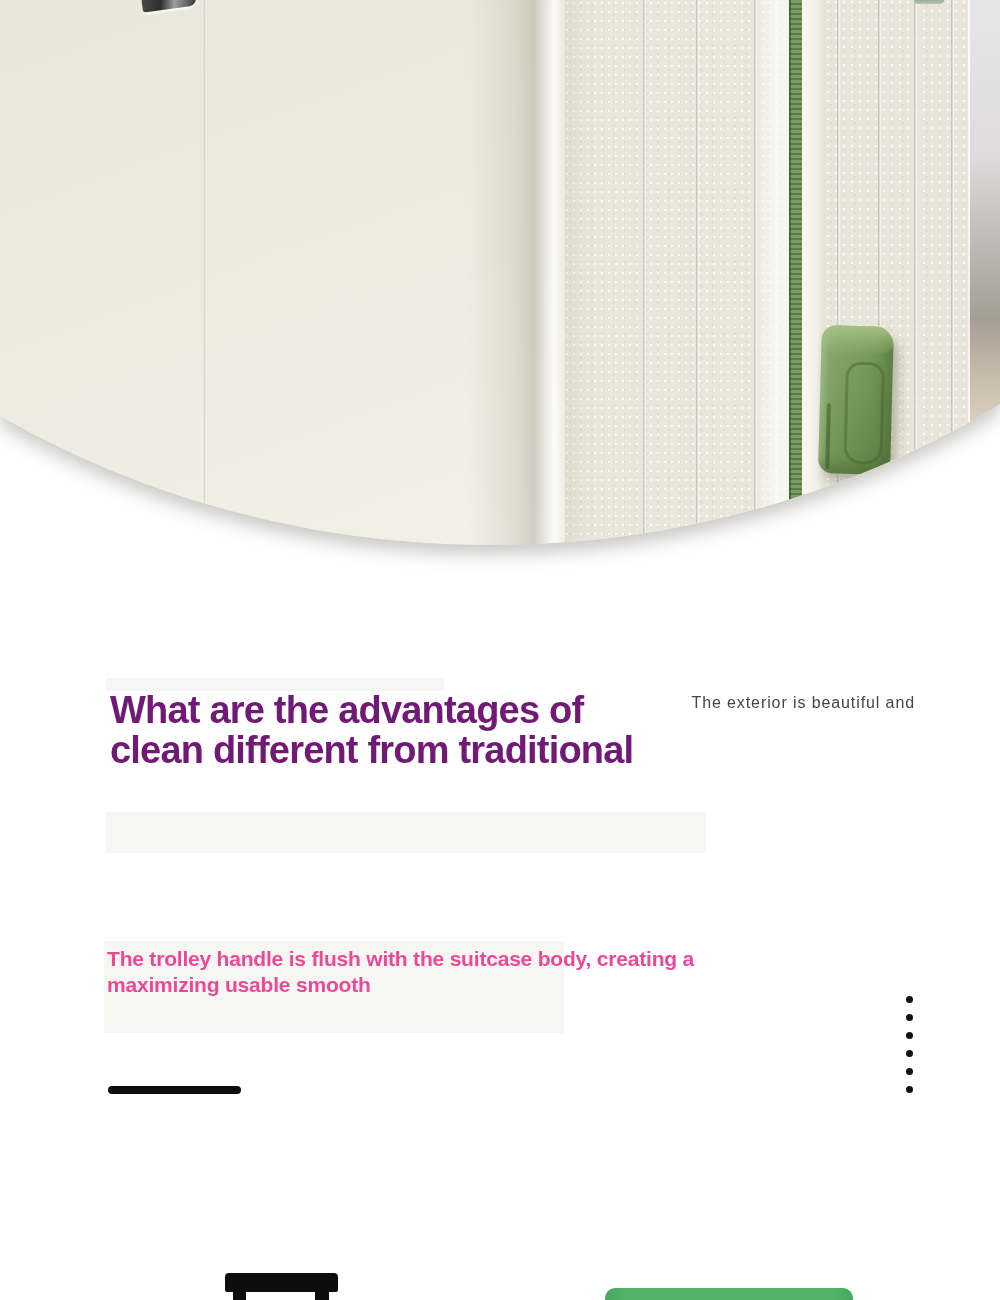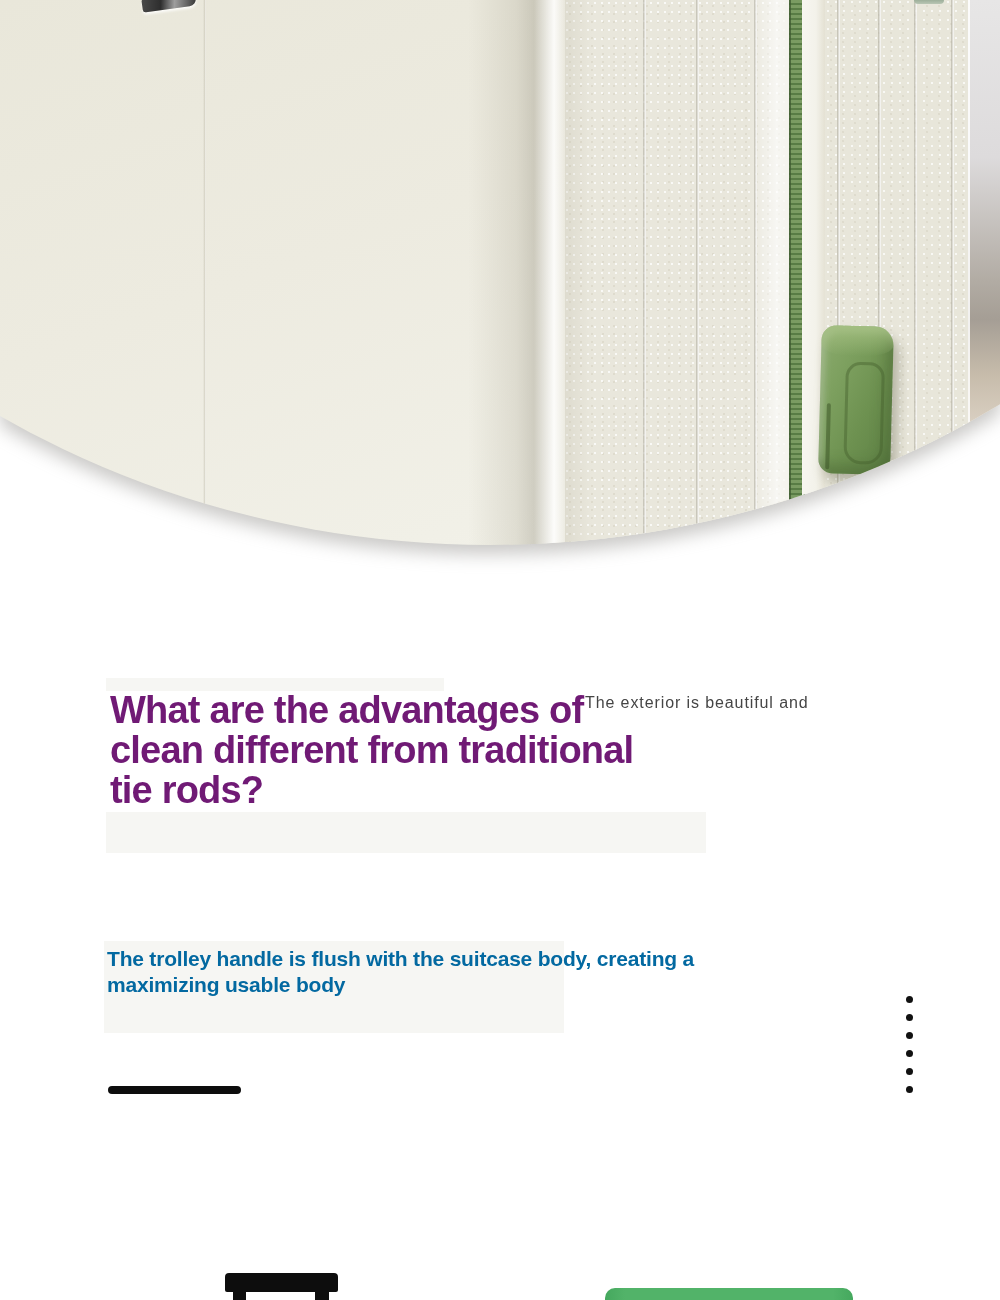--- a/index.html
+++ b/index.html
@@ -84,25 +84,25 @@
 
   
   .gray-patch{background:#f6f6f3;}
   .p1{left:106px;top:678px;width:338px;height:13px;}
   .p2{left:106px;top:812px;width:600px;height:41px;}
   .p3{left:104px;top:941px;width:460px;height:92px;}
 
   .heading{left:110px;top:690px;width:640px;
     font-size:38px;line-height:40px;font-weight:700;
     letter-spacing:-0.8px;color:#701a75;margin:0;}
-  .subtitle{right:85px;top:686px;width:330px;
+  .subtitle{right:85px;top:686px;width:330px;text-align:right;
     font-size:16px;line-height:33px;color:#454545;letter-spacing:0.9px;}
   .body-copy{left:107px;top:946px;width:790px;
     font-size:21px;line-height:25.5px;font-weight:700;
-    letter-spacing:-0.2px;color:#0369a1;margin:0;}
+    letter-spacing:-0.2px;color:#ec4899;margin:0;}
   .divider{left:108px;top:1086px;width:133px;height:8px;border-radius:4px;background:#0d0d0d;}
   .dots{left:906px;top:996px;width:8px;display:flex;flex-direction:column;gap:11px;}
   .dots span{width:7px;height:7px;border-radius:50%;background:#111;display:block;}
 
   
   .trolley-bar{left:225px;top:1273px;width:113px;height:19px;background:#0d0d0d;border-radius:4px 4px 2px 2px;}
   .trolley-leg-left{left:233px;top:1292px;width:13px;height:8px;background:#0d0d0d;}
   .trolley-leg-right{left:315px;top:1292px;width:14px;height:8px;background:#0d0d0d;}
   .case-top{left:605px;top:1288px;width:248px;height:12px;border-radius:10px 10px 0 0;
     background:linear-gradient(90deg,#45a85e 0%,#52b369 8%,#52b369 92%,#45a85e 100%);}
@@ -142,30 +142,29 @@
     </div>
   </div>
 
   <div class="abs gray-patch p1"></div>
   <div class="abs gray-patch p2"></div>
   <div class="abs gray-patch p3"></div>
 
   <h1 class="abs heading">
     <div>What are the advantages of</div>
     <div>clean different from traditional</div>
-    <div>tie rods?</div>
   </h1>
 
   <div class="abs subtitle">
     <div>The exterior is beautiful and</div>
   </div>
 
   <p class="abs body-copy">
     <span style="display:block">The trolley handle is flush with the suitcase body, creating a</span>
-    <span style="display:block">maximizing usable body</span>
+    <span style="display:block">maximizing usable smooth</span>
   </p>
 
   <div class="abs divider"></div>
   <div class="abs dots">
     <span></span>
     <span></span>
     <span></span>
     <span></span>
     <span></span>
     <span></span>

